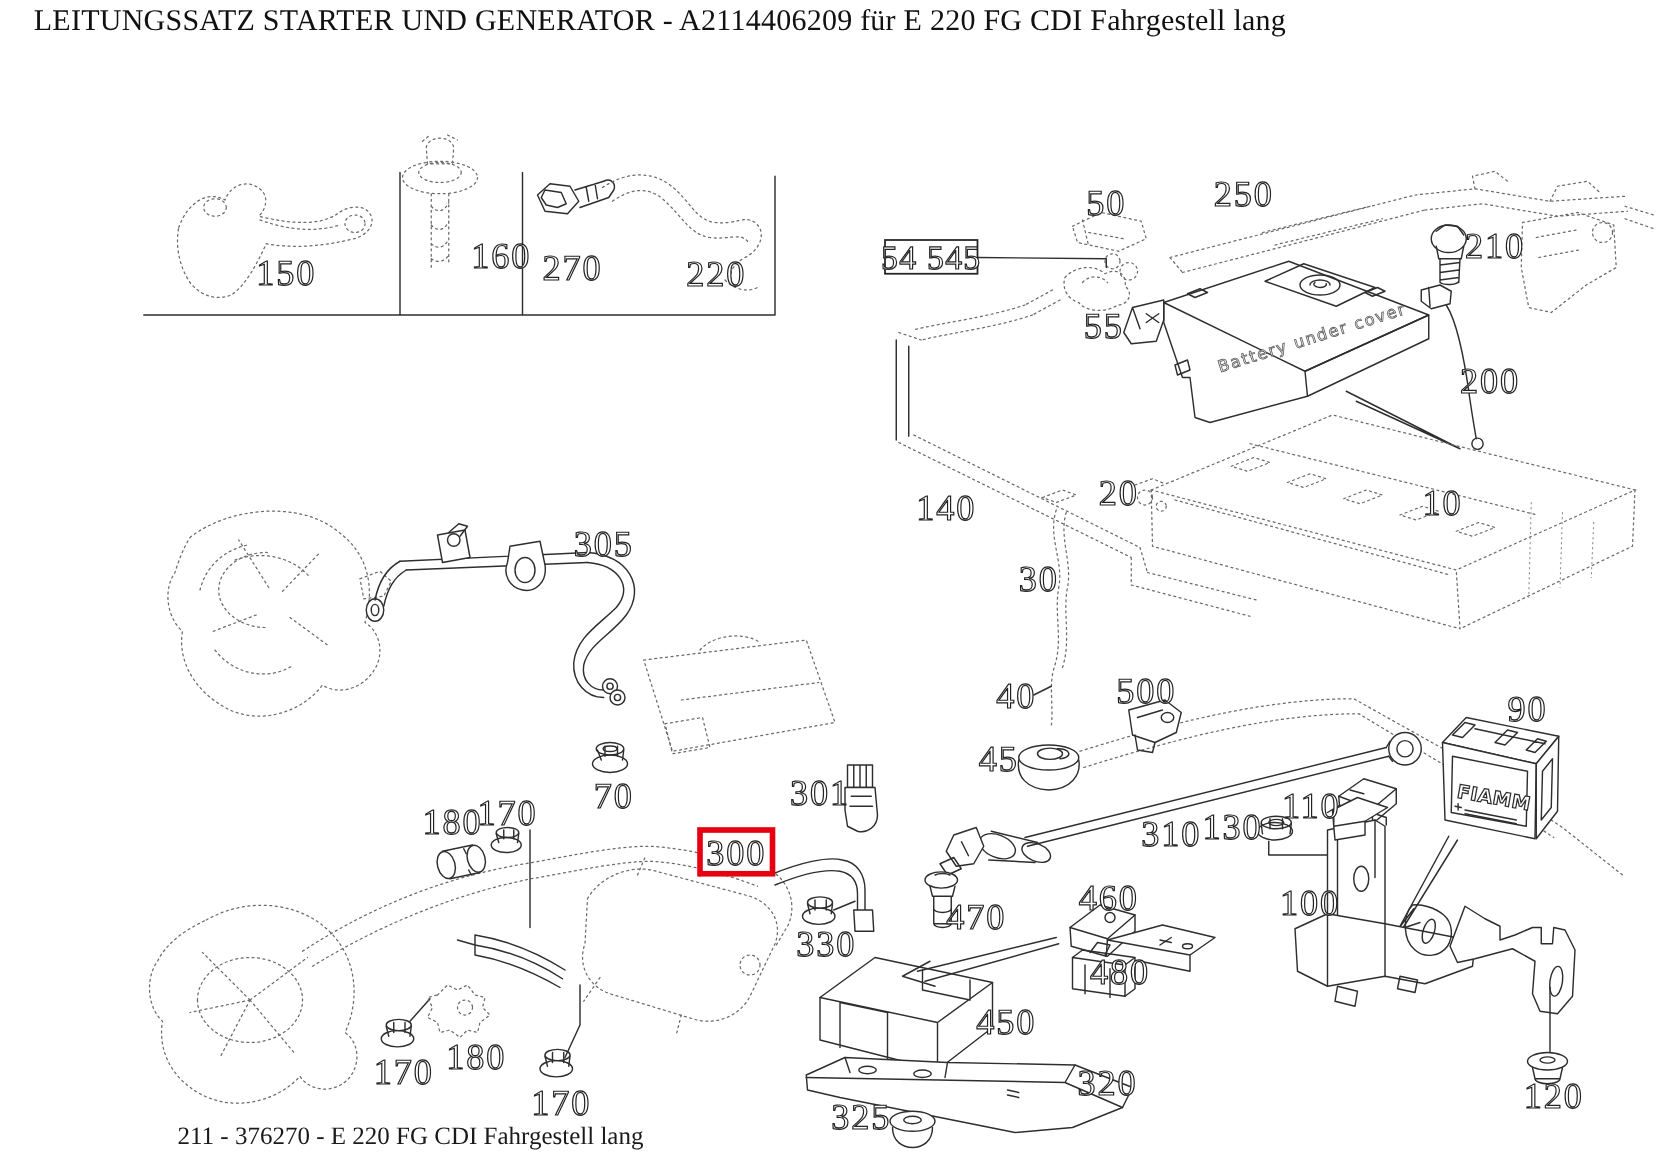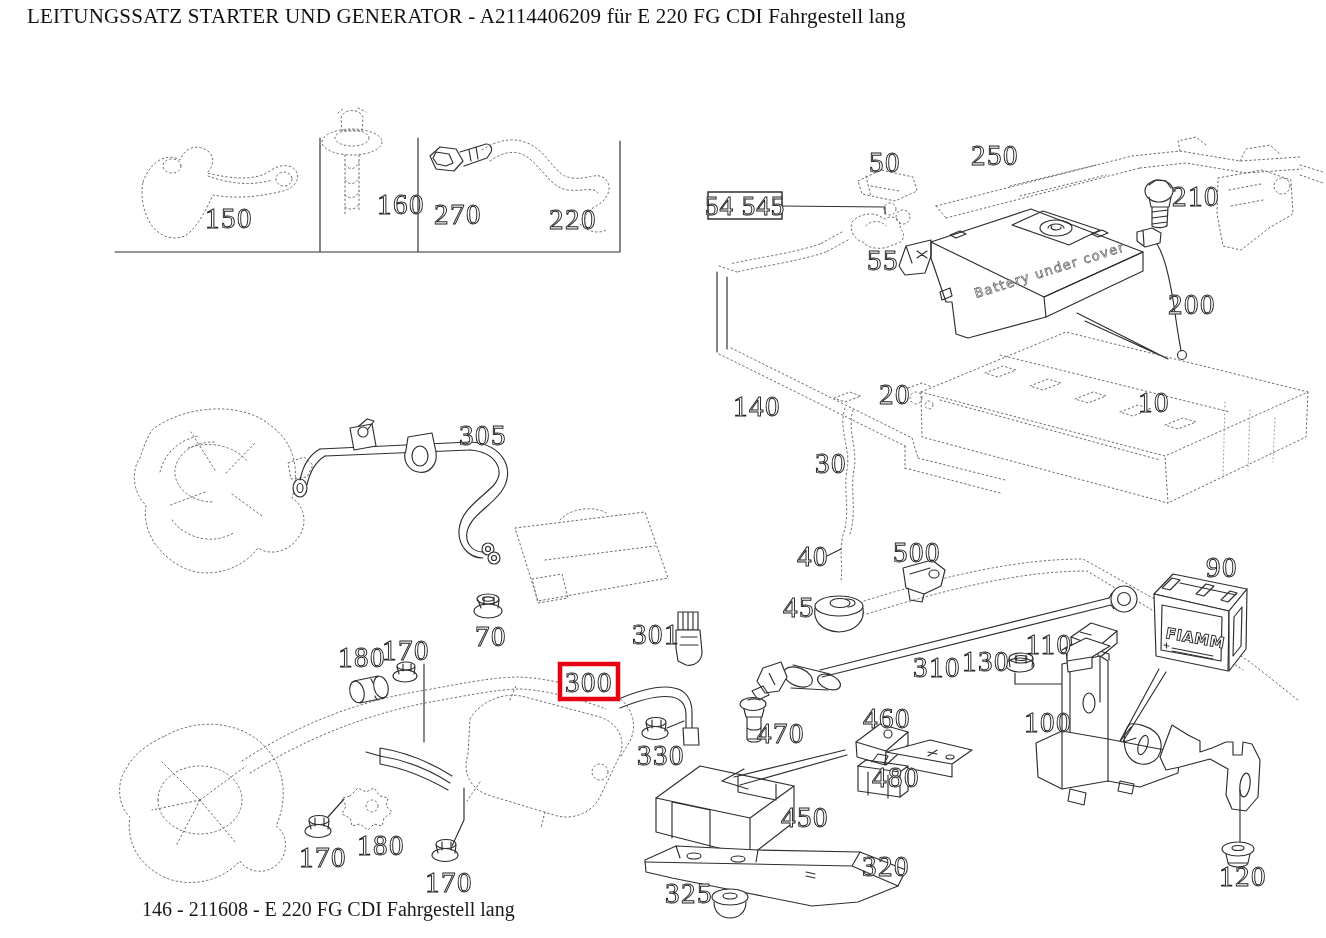--- a/index.html
+++ b/index.html
@@ -1,18 +1,18 @@
 <!DOCTYPE html>
 <html><head>
 <meta charset="utf-8">
 <style>
   html,body{margin:0;padding:0;background:#ffffff;}
   body{width:1326px;height:938px;position:relative;overflow:hidden;
        font-family:"Liberation Serif",serif;color:#111;}
-  .page-title{position:absolute;left:27px;top:4px;font-size:21px;letter-spacing:.2px;white-space:nowrap;text-align:center;}
+  .page-title{position:absolute;left:27px;top:4px;font-size:24px;letter-spacing:.2px;white-space:nowrap;text-align:center;}
   .page-footer{position:absolute;left:142px;top:898px;font-size:20px;white-space:nowrap;color:#1a1a1a;}
   svg{position:absolute;left:0;top:0;}
   .s{fill:none;stroke:#2e2e2e;stroke-width:1.15;stroke-linejoin:round;stroke-linecap:round;}
   .sf{fill:#ffffff;stroke:#2e2e2e;stroke-width:1.15;stroke-linejoin:round;}
   .d{fill:none;stroke:#6b6b6b;stroke-width:1;stroke-dasharray:1.6 2.8;stroke-linecap:round;}
   .d2{fill:none;stroke:#8d8d8d;stroke-width:.9;stroke-dasharray:1 3;stroke-linecap:round;}
   .plbl{font-family:"Liberation Serif",serif;font-size:29px;fill:#ffffff;stroke:#232323;
         stroke-width:.95;letter-spacing:1.5px;text-anchor:middle;}
   .plbl-box{font-family:"Liberation Serif",serif;font-size:27px;fill:#ffffff;stroke:#232323;
         stroke-width:.95;letter-spacing:1px;text-anchor:middle;}
@@ -402,13 +402,13 @@
       <text class="plbl" x="1243" y="886">120</text>
       <text class="plbl" x="323" y="867">170</text>
       <text class="plbl" x="381" y="855">180</text>
       <text class="plbl" x="449" y="892">170</text>
       <text class="plbl" x="813" y="566">40</text>
       <text class="plbl" x="917" y="562">500</text>
       <text class="plbl" x="799" y="617">45</text>
     </g>
 </svg>
 
-<div class="page-footer">146 - 211608 - E 220 FG CDI Fahrgestell lang</div>
+<div class="page-footer">211 - 376270 - E 220 FG CDI Fahrgestell lang</div>
 
 </body></html>

